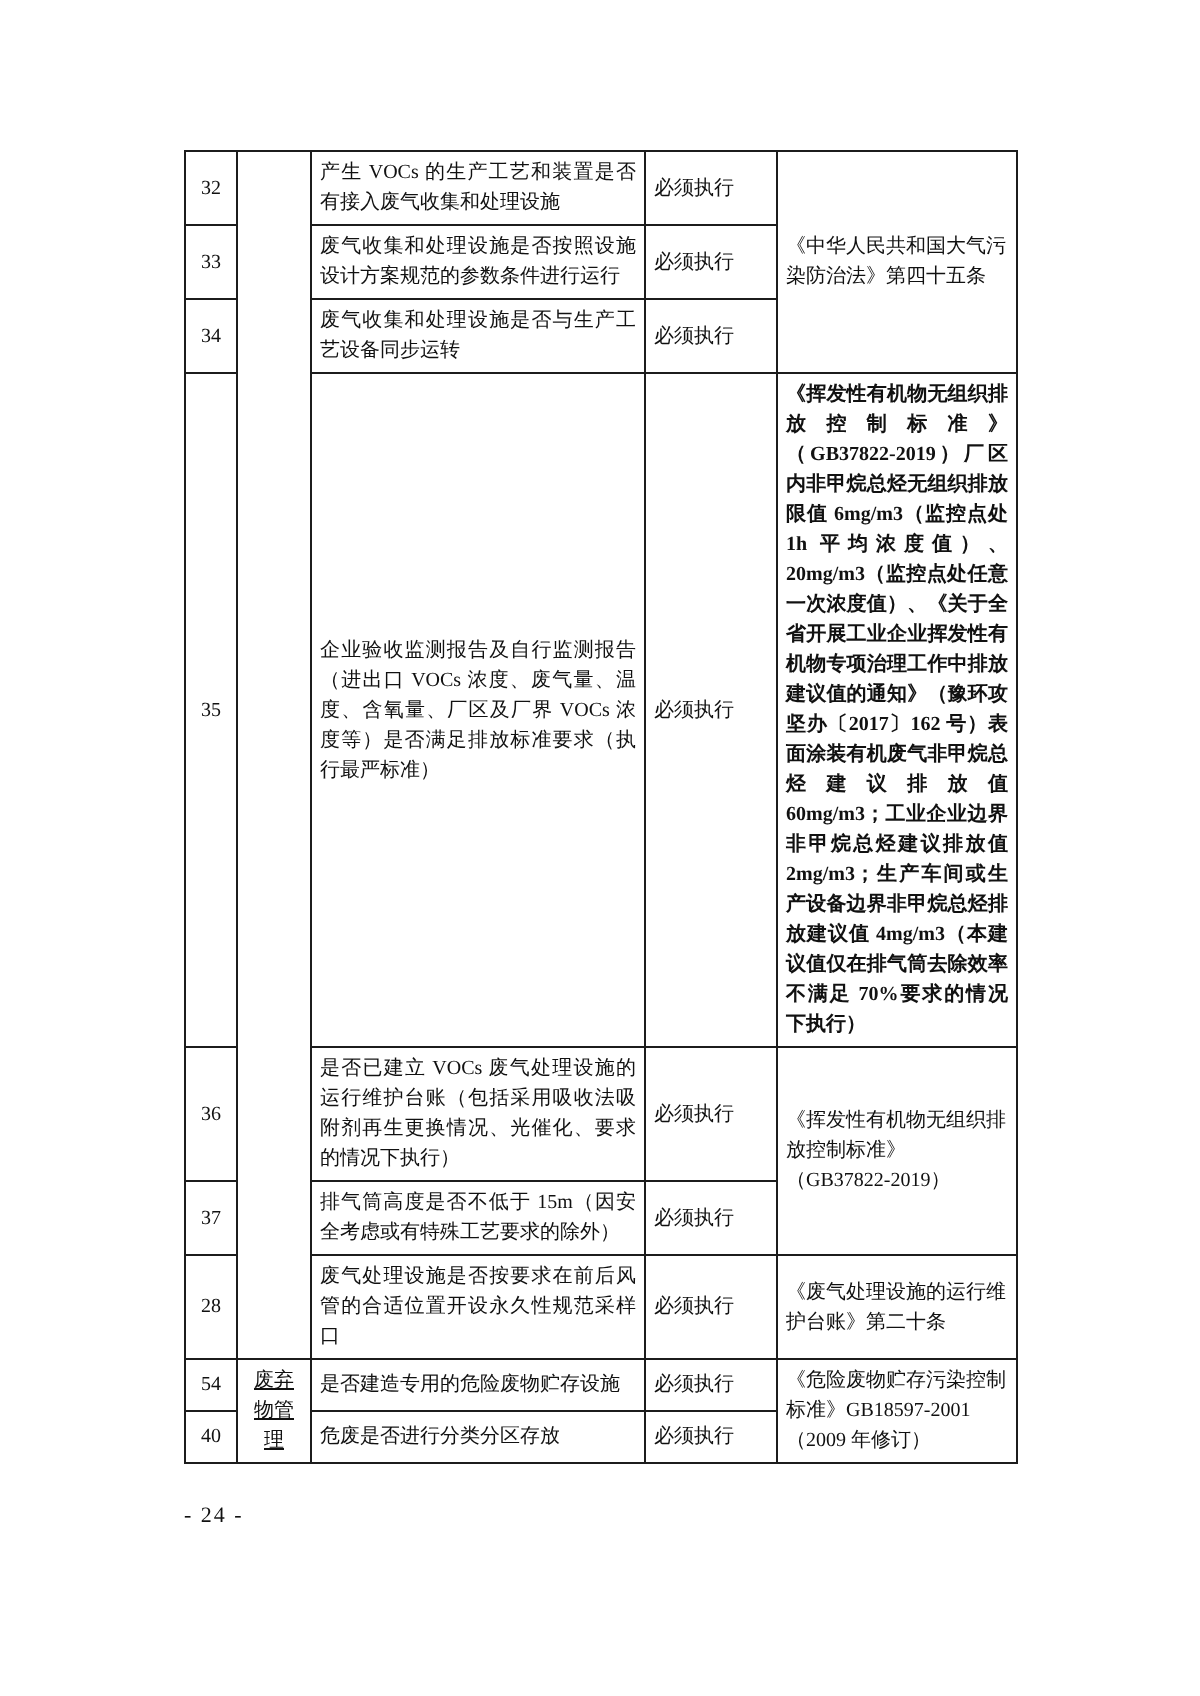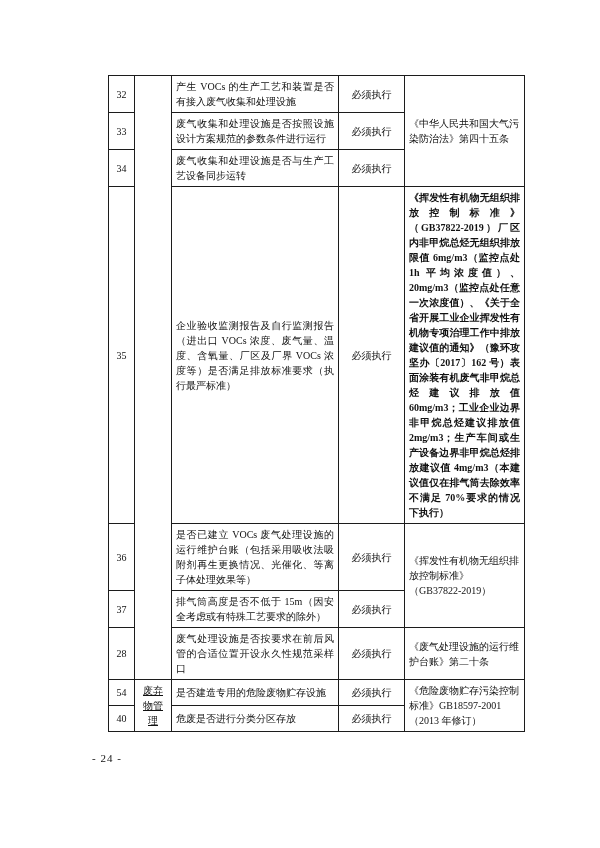--- a/index.html
+++ b/index.html
@@ -12,38 +12,38 @@
   }
   .page {
     position: absolute;
     top: 0; left: 0;
     width: 600px; height: 848px;
     background: #ffffff;
   }
   table.doc-table {
     position: absolute;
     top: 75px;
-    left: 108px;
+    left: 92px;
     width: 416px;
     border-collapse: collapse;
     table-layout: fixed;
     font-size: 10px;
     line-height: 1.5;
     border-radius: 21px;
   }
   .doc-table td {
     border: 1px solid #1c1c1c;
     padding: 3px 4px;
     vertical-align: middle;
     word-break: break-word;
   }
   .c-no   { text-align: center; }
   .c-cat  { text-align: center; text-decoration: underline; }
   .c-item { text-align: justify; }
-  .c-exec { text-align: center; }
+  .c-exec { }
   .c-legal { text-align: left; }
   .c-legal.long { text-align: justify; font-weight: bold; }
   .footer {
     position: absolute;
     left: 92px;
     top: 752px;
     font-size: 11px;
     letter-spacing: 1px;
   }
 </style>
@@ -84,21 +84,21 @@
 
       <tr>
         <td class="c-no">35</td>
         <td class="c-item">企业验收监测报告及自行监测报告（进出口 VOCs 浓度、废气量、温度、含氧量、厂区及厂界 VOCs 浓度等）是否满足排放标准要求（执行最严标准）</td>
         <td class="c-exec">必须执行</td>
         <td class="c-legal long">《挥发性有机物无组织排放控制标准》（GB37822-2019）厂区内非甲烷总烃无组织排放限值 6mg/m3（监控点处 1h 平均浓度值）、20mg/m3（监控点处任意一次浓度值）、《关于全省开展工业企业挥发性有机物专项治理工作中排放建议值的通知》（豫环攻坚办〔2017〕162 号）表面涂装有机废气非甲烷总烃建议排放值 60mg/m3；工业企业边界非甲烷总烃建议排放值 2mg/m3；生产车间或生产设备边界非甲烷总烃排放建议值 4mg/m3（本建议值仅在排气筒去除效率不满足 70%要求的情况下执行）</td>
       </tr>
 
       <tr>
         <td class="c-no">36</td>
-        <td class="c-item">是否已建立 VOCs 废气处理设施的运行维护台账（包括采用吸收法吸附剂再生更换情况、光催化、等离子体处理效果等）</td>
+        <td class="c-item">是否已建立 VOCs 废气处理设施的运行维护台账（包括采用吸收法吸附剂再生更换情况、光催化、要求的情况下执行）</td>
         <td class="c-exec">必须执行</td>
         <td class="c-legal" rowspan="2">《挥发性有机物无组织排放控制标准》（GB37822-2019）</td>
       </tr>
 
       <tr>
         <td class="c-no">37</td>
         <td class="c-item">排气筒高度是否不低于 15m（因安全考虑或有特殊工艺要求的除外）</td>
         <td class="c-exec">必须执行</td>
       </tr>
 
@@ -107,21 +107,21 @@
         <td class="c-item">废气处理设施是否按要求在前后风管的合适位置开设永久性规范采样口</td>
         <td class="c-exec">必须执行</td>
         <td class="c-legal">《废气处理设施的运行维护台账》第二十条</td>
       </tr>
 
       <tr>
         <td class="c-no">54</td>
         <td class="c-cat" rowspan="2">废弃物管理</td>
         <td class="c-item">是否建造专用的危险废物贮存设施</td>
         <td class="c-exec">必须执行</td>
-        <td class="c-legal" rowspan="2">《危险废物贮存污染控制标准》GB18597-2001（2013 年修订）</td>
+        <td class="c-legal" rowspan="2">《危险废物贮存污染控制标准》GB18597-2001（2009 年修订）</td>
       </tr>
 
       <tr>
         <td class="c-no">40</td>
         <td class="c-item">危废是否进行分类分区存放</td>
         <td class="c-exec">必须执行</td>
       </tr>
     </tbody>
   </table>
 

